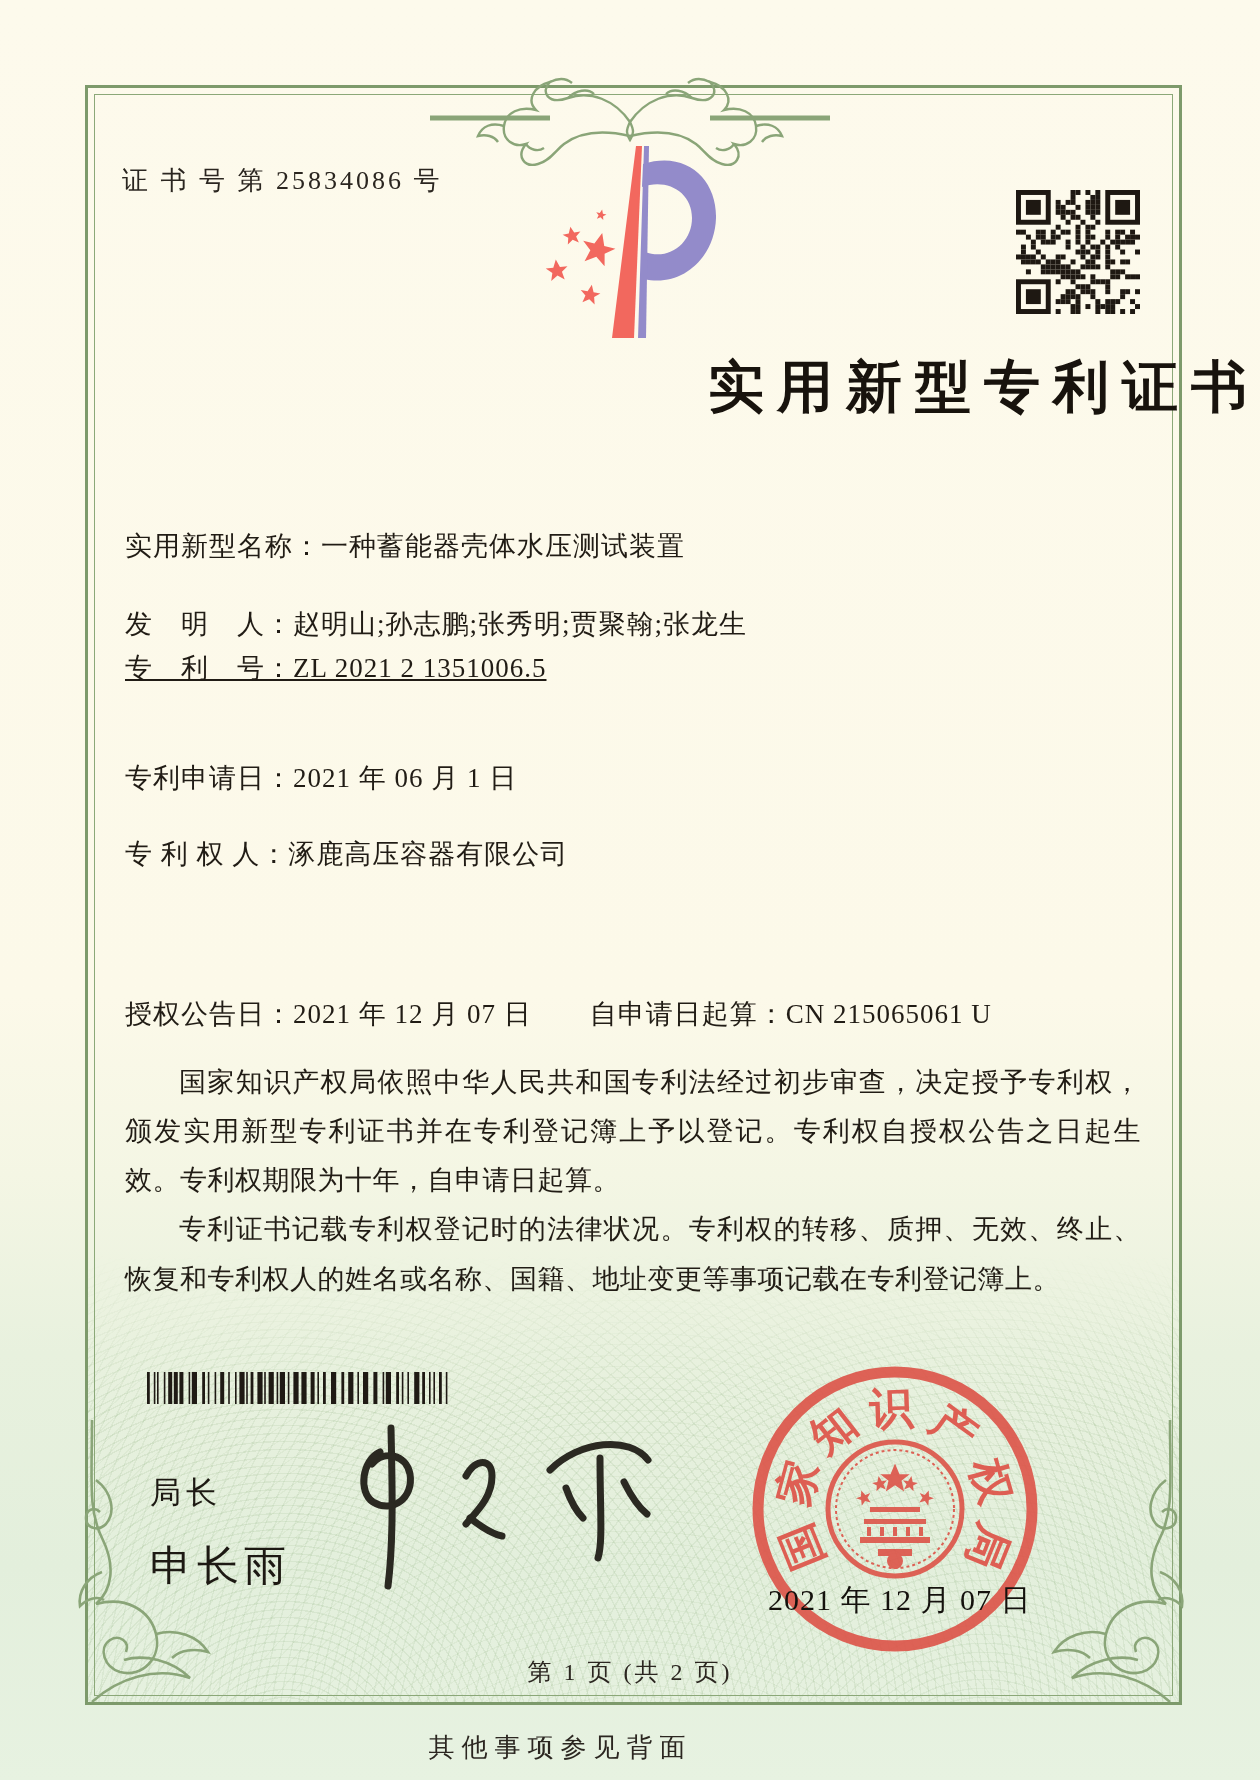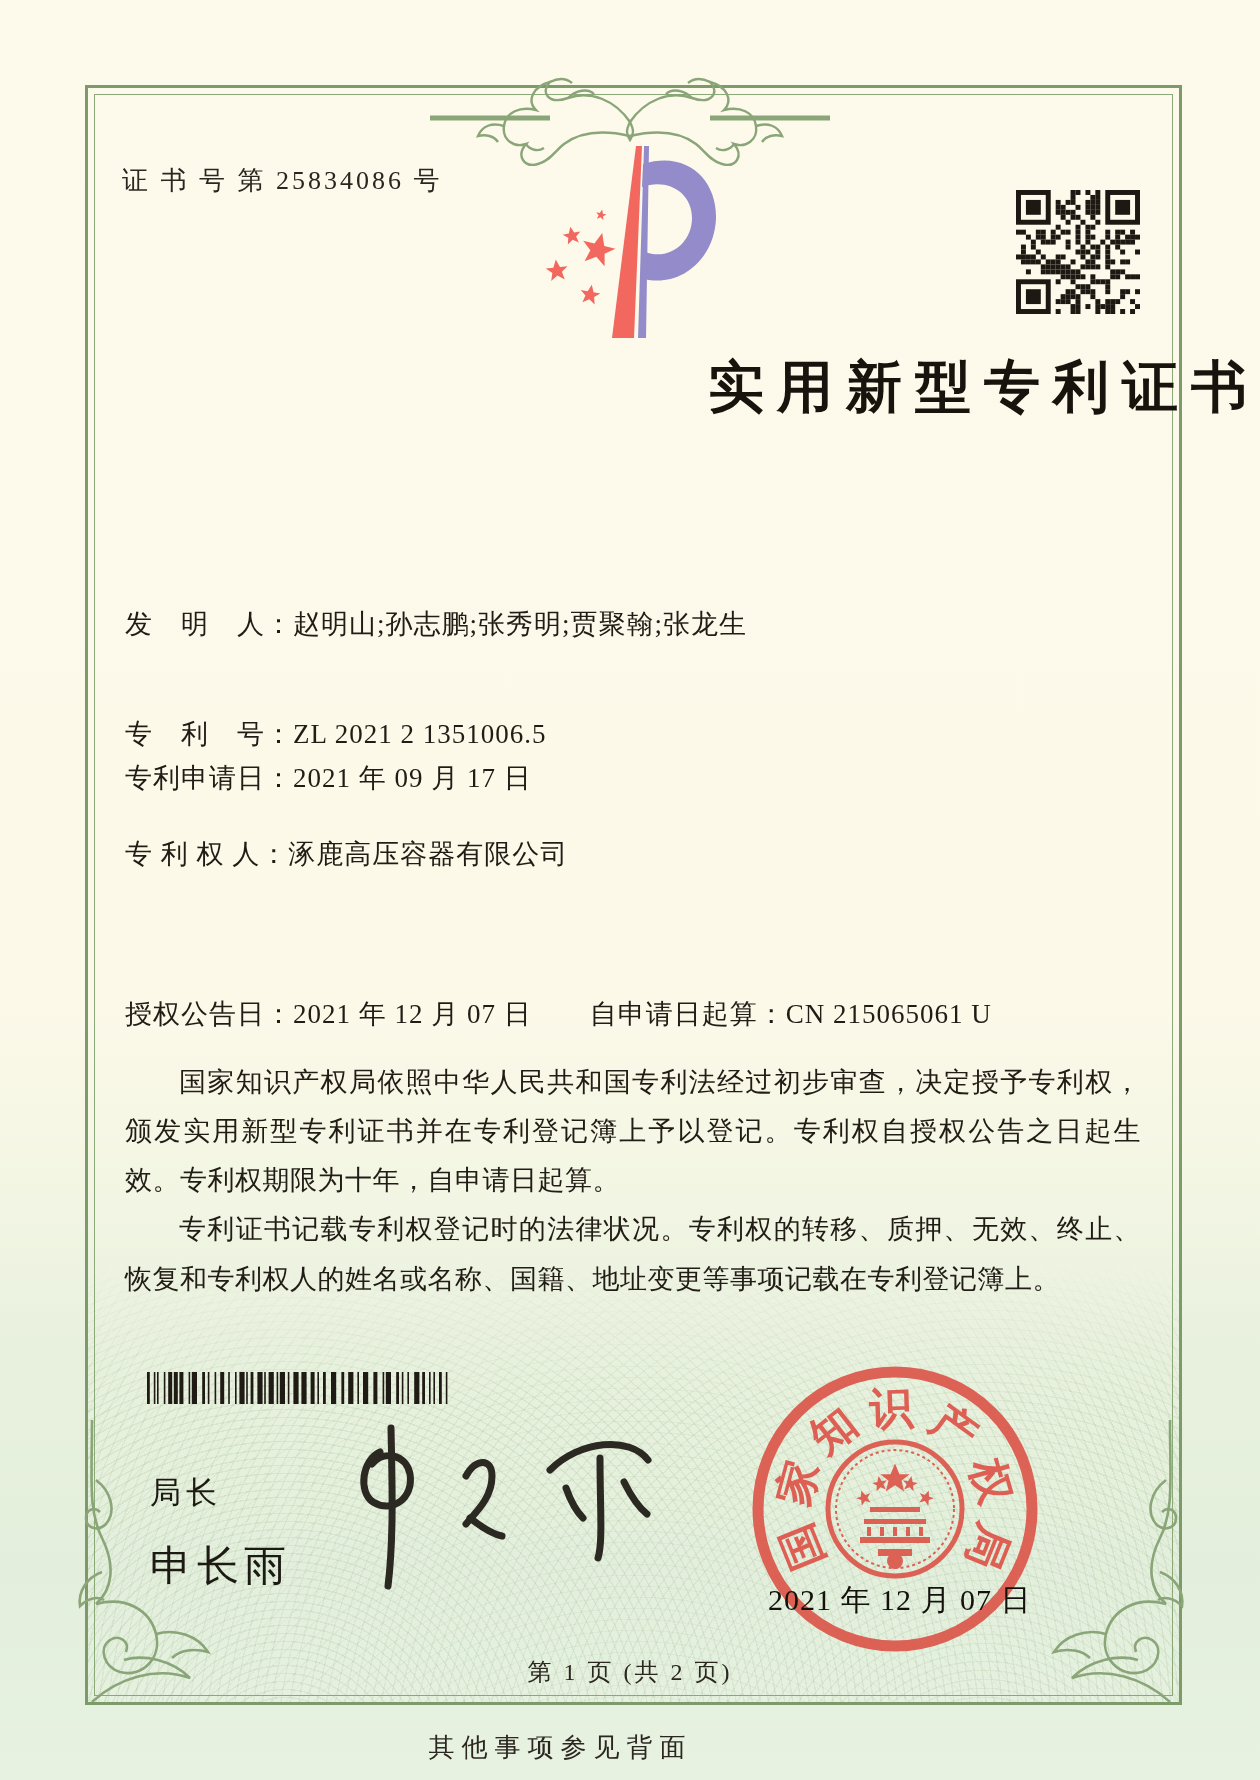--- a/index.html
+++ b/index.html
@@ -334,28 +334,31 @@
       <rect x="18" y="0" width="7" height="7" fill="#1e1812"></rect>
       <rect x="19" y="1" width="5" height="5" fill="#fdfaec"></rect>
       <rect x="20" y="2" width="3" height="3" fill="#1e1812"></rect>
       <rect x="0" y="18" width="7" height="7" fill="#1e1812"></rect>
       <rect x="1" y="19" width="5" height="5" fill="#fdfaec"></rect>
       <rect x="2" y="20" width="3" height="3" fill="#1e1812"></rect>
     </svg>
 
   <div class="abs" id="title">实用新型专利证书</div>
 
+  <div class="abs field-row" style="top:528px;">
+    <span class="lab">实用新型名称：</span><span class="val">一种蓄能器壳体水压测试装置</span>
+  </div>
   <div class="abs field-row" style="top:606px;">
     <span class="lab">发　明　人：</span><span class="val">赵明山;孙志鹏;张秀明;贾聚翰;张龙生</span>
   </div>
-  <div class="abs field-row" style="top:716px;">
+  <div class="abs field-row" style="top:650px;text-decoration:underline;">
     <span class="lab">专　利　号：</span><span class="val">ZL 2021 2 1351006.5</span>
   </div>
   <div class="abs field-row" style="top:760px;">
-    <span class="lab">专利申请日：</span><span class="val">2021 年 09 月 17 日</span>
+    <span class="lab">专利申请日：</span><span class="val">2021 年 06 月 1 日</span>
   </div>
   <div class="abs field-row" style="top:836px;">
     <span class="lab">专 利 权 人：</span><span class="val">涿鹿高压容器有限公司</span>
   </div>
   <div class="abs field-row" id="row-grant" style="top:996px;">
     <span class="lab">授权公告日：</span><span class="val">2021 年 12 月 07 日</span><span class="lab lab2">自申请日起算：</span><span class="val">CN 215065061 U</span>
   </div>
 
   <div class="abs" id="body-text">
     <p>国家知识产权局依照中华人民共和国专利法经过初步审查，决定授予专利权，颁发实用新型专利证书并在专利登记簿上予以登记。专利权自授权公告之日起生效。专利权期限为十年，自申请日起算。</p>

